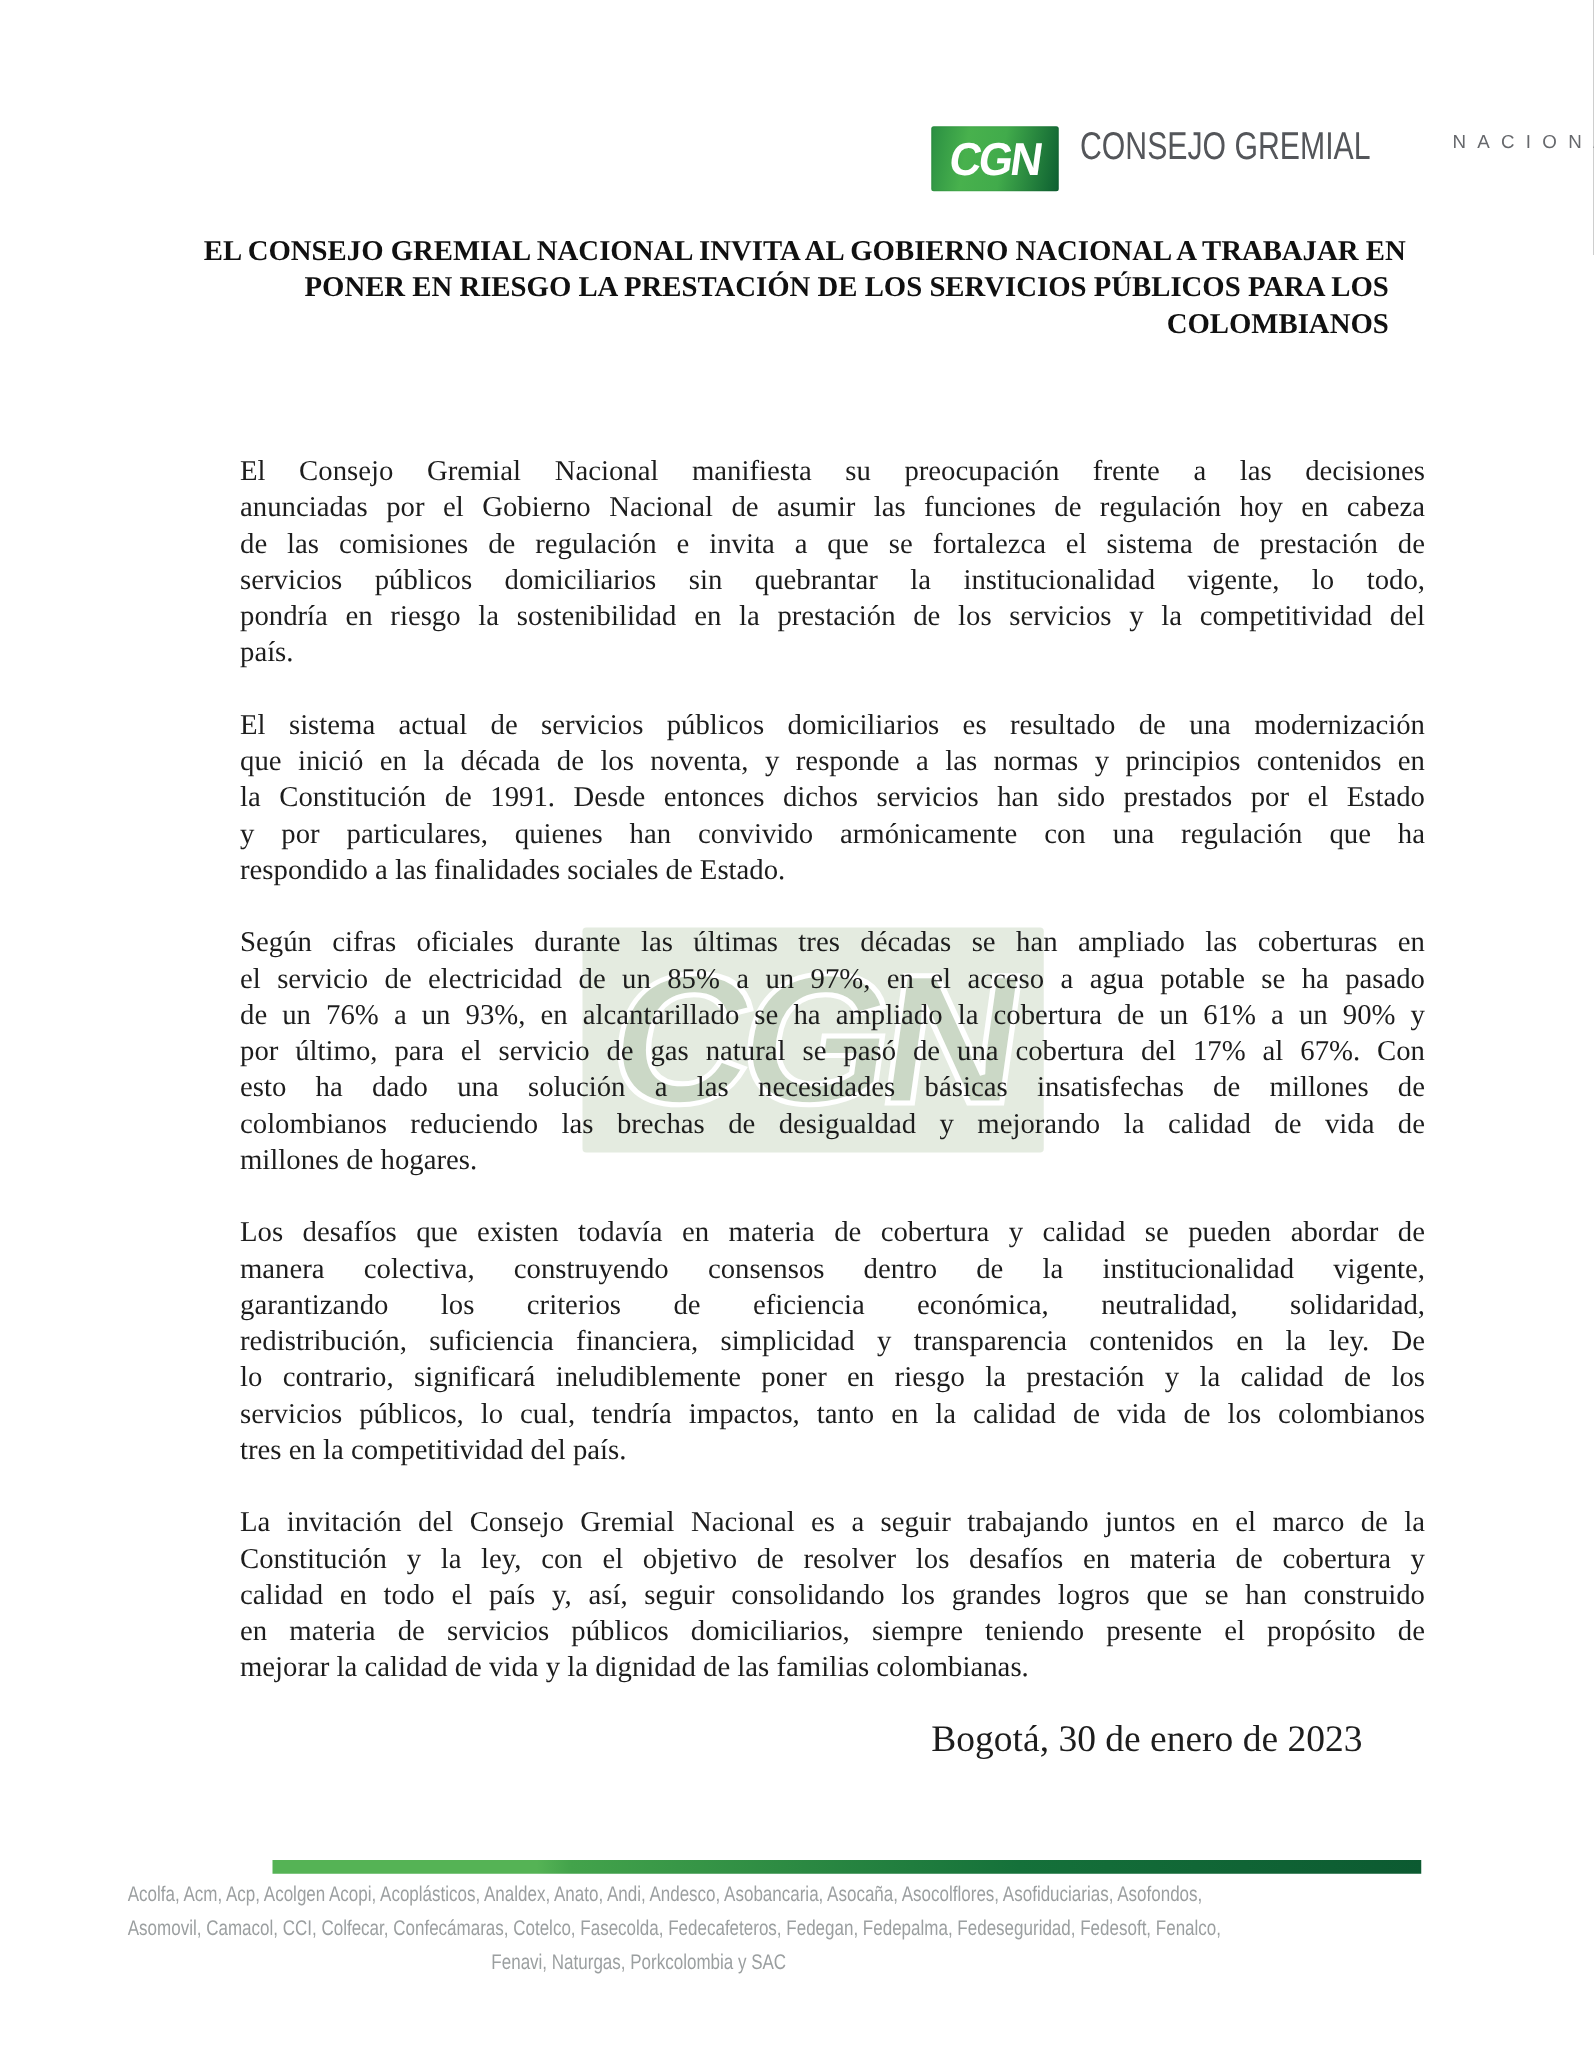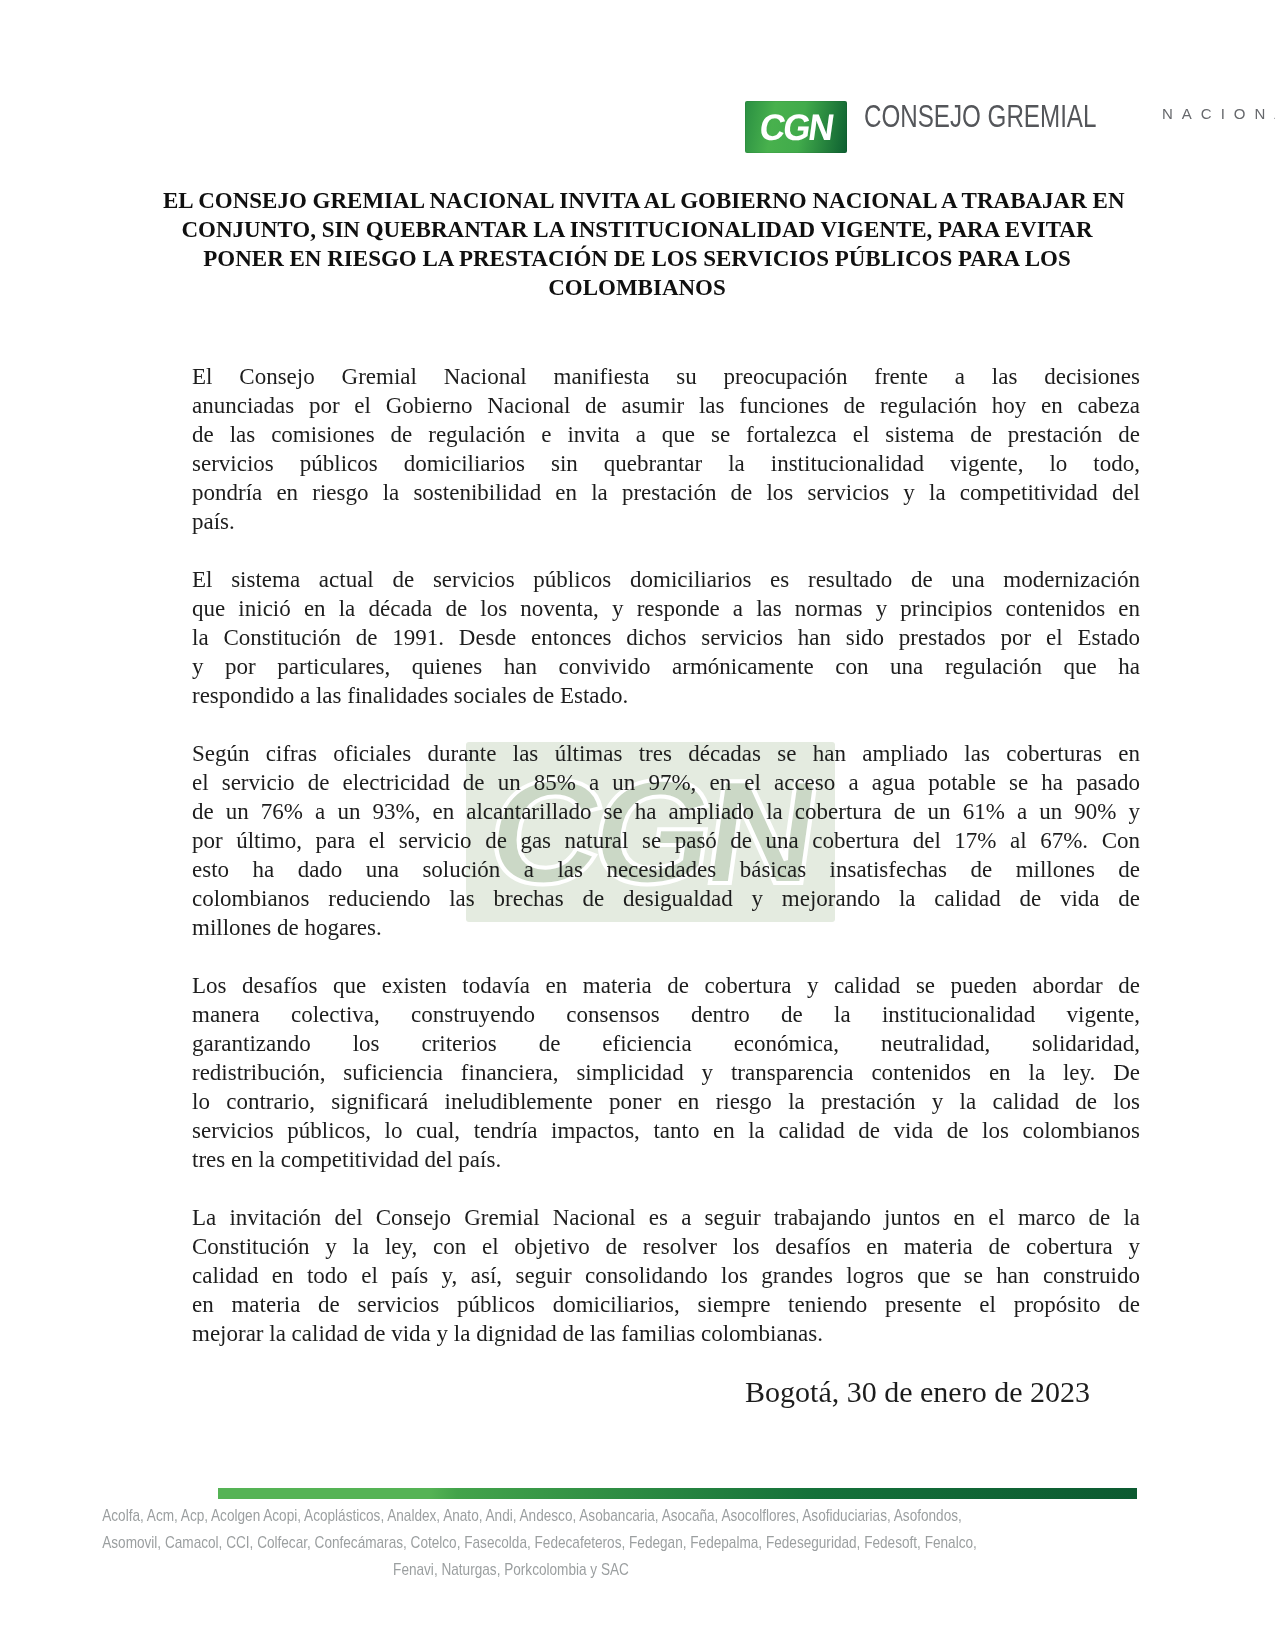--- a/index.html
+++ b/index.html
@@ -38,21 +38,21 @@
     font-family:"Liberation Sans",sans-serif;
     font-size:15px;line-height:15px;color:#66686c;
     letter-spacing:9px;margin-top:5px;white-space:nowrap;
   }
   
   .title-block{
     position:absolute;top:186px;left:163px;width:948px;
     color:#101010;z-index:2;
   }
   .title-line{
-    text-align:center;font-weight:bold;font-size:23px;line-height:29px;
+    text-align:right;font-weight:bold;font-size:23px;line-height:29px;
     white-space:nowrap;letter-spacing:0px;
   }
   
   .watermark{
     position:absolute;left:466px;top:742px;width:369px;height:180px;
     background:#e4ebe0;border-radius:3px;
     display:flex;align-items:center;justify-content:center;
     z-index:0;
   }
   .watermark-acronym{
@@ -105,21 +105,20 @@
       <span class="logo-acronym">CGN</span>
     </div>
     <div class="logo-text">
       <span class="logo-org">CONSEJO GREMIAL</span>
       <span class="logo-sub">NACIONAL</span>
     </div>
   </div>
 
   <div class="title-block">
       <div class="title-line">EL CONSEJO GREMIAL NACIONAL INVITA AL GOBIERNO NACIONAL A TRABAJAR EN</div>
-      <div class="title-line">CONJUNTO, SIN QUEBRANTAR LA INSTITUCIONALIDAD VIGENTE, PARA EVITAR</div>
       <div class="title-line">PONER EN RIESGO LA PRESTACIÓN DE LOS SERVICIOS PÚBLICOS PARA LOS</div>
       <div class="title-line">COLOMBIANOS</div>
     </div>
 
   <div class="watermark">
     <span class="watermark-acronym">CGN</span>
   </div>
 
   <div class="content">
 

